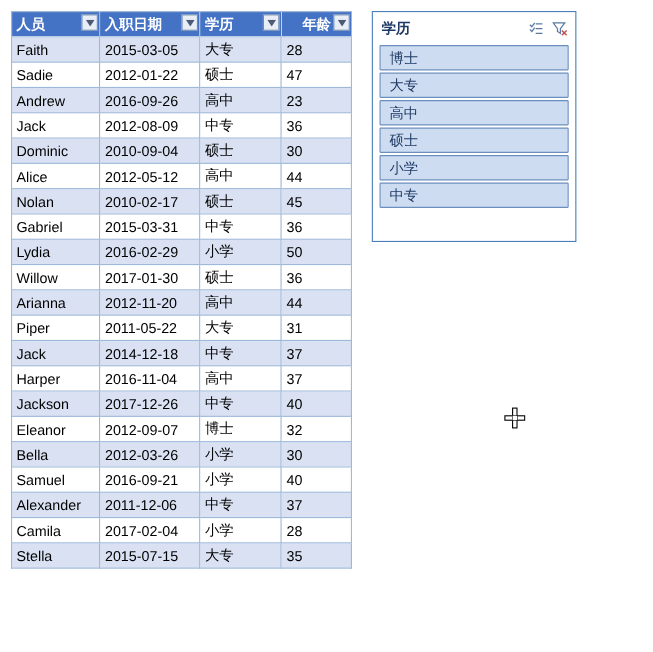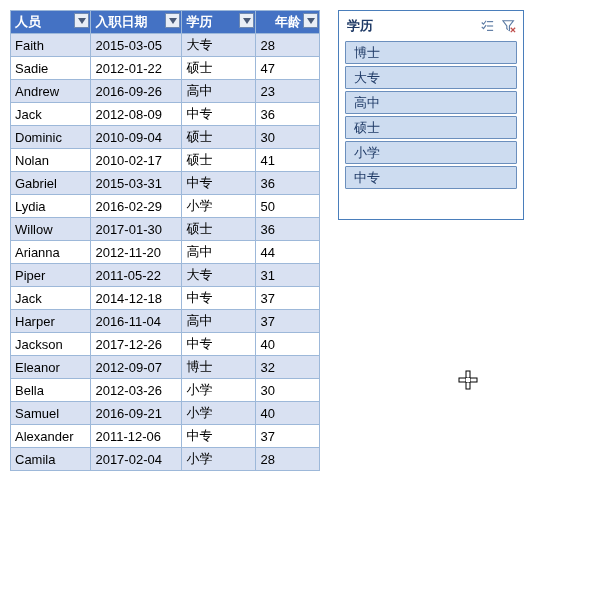--- a/index.html
+++ b/index.html
@@ -176,24 +176,30 @@
           <td>中专</td>
           <td class="num">36</td>
         </tr>
         <tr>
           <td>Dominic</td>
           <td>2010-09-04</td>
           <td>硕士</td>
           <td class="num">30</td>
         </tr>
         <tr>
+          <td>Alice</td>
+          <td>2012-05-12</td>
+          <td>高中</td>
+          <td class="num">44</td>
+        </tr>
+        <tr>
           <td>Nolan</td>
           <td>2010-02-17</td>
           <td>硕士</td>
-          <td class="num">41</td>
+          <td class="num">45</td>
         </tr>
         <tr>
           <td>Gabriel</td>
           <td>2015-03-31</td>
           <td>中专</td>
           <td class="num">36</td>
         </tr>
         <tr>
           <td>Lydia</td>
           <td>2016-02-29</td>
@@ -258,20 +264,26 @@
           <td>Alexander</td>
           <td>2011-12-06</td>
           <td>中专</td>
           <td class="num">37</td>
         </tr>
         <tr>
           <td>Camila</td>
           <td>2017-02-04</td>
           <td>小学</td>
           <td class="num">28</td>
+        </tr>
+        <tr>
+          <td>Stella</td>
+          <td>2015-07-15</td>
+          <td>大专</td>
+          <td class="num">35</td>
         </tr>
       </tbody>
   </table>
 
   <div class="slicer">
     <div class="slicer-head">
       <span class="slicer-title">学历</span>
       <span class="slicer-icons">
         <span>
           <svg viewBox="0 0 16 16" width="14" height="14">

